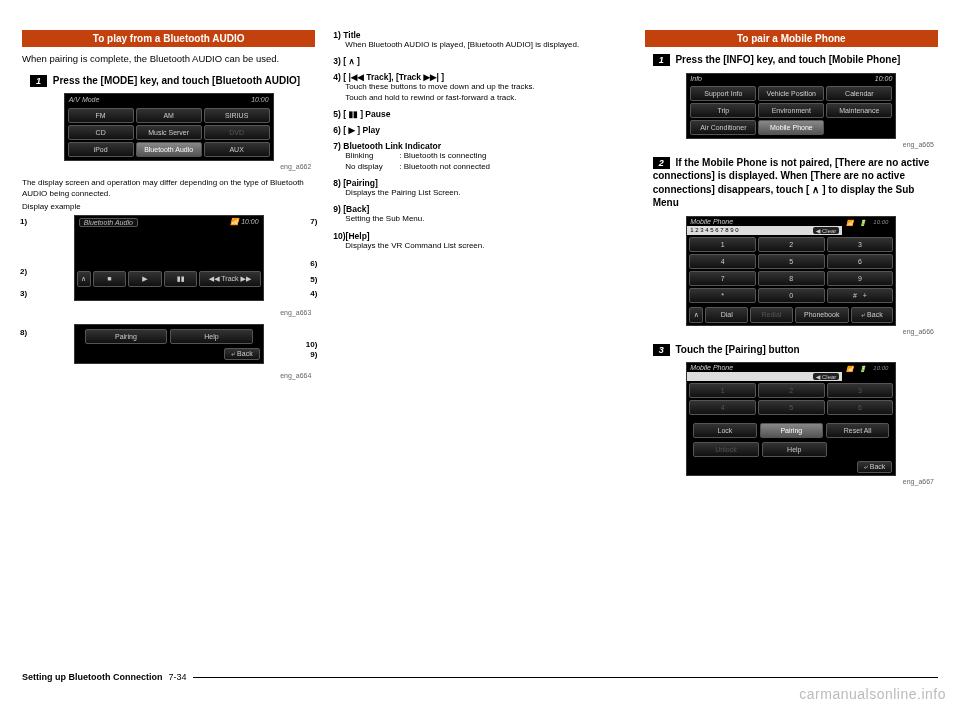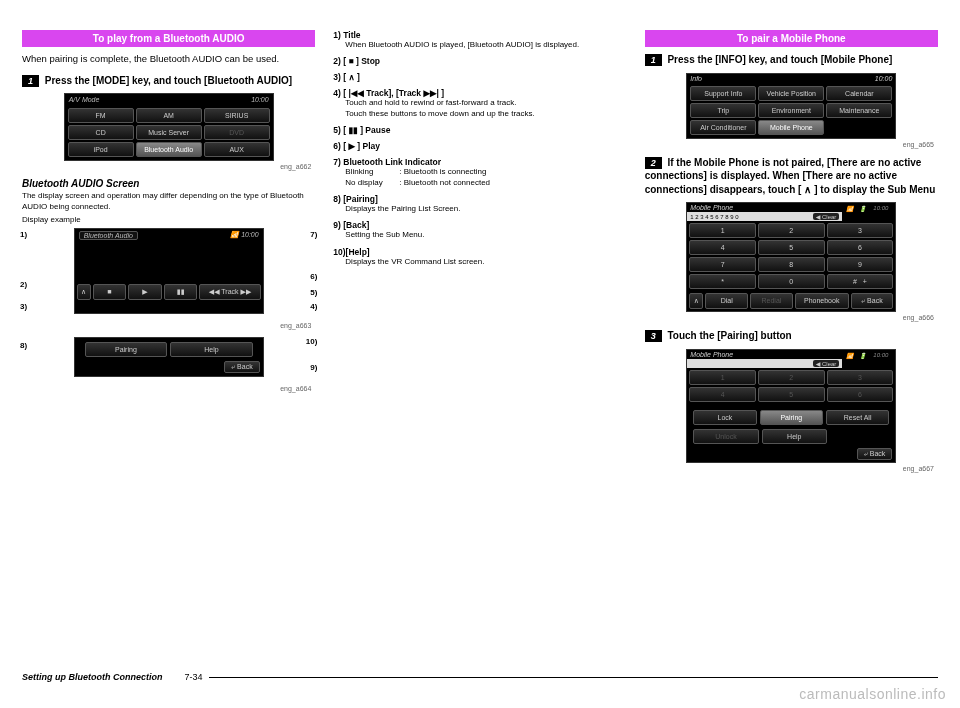--- a/index.html
+++ b/index.html
@@ -1,43 +1,43 @@
 <!DOCTYPE html>
 <html><head>
 <meta charset="utf-8">
 <style>
   * { margin: 0; padding: 0; box-sizing: border-box; }
   body { width: 960px; height: 708px; background: #fff; font-family: Arial, Helvetica, sans-serif; font-size: 9px; color: #000; position: relative; }
   .page { display: flex; padding: 30px 22px 10px 22px; gap: 18px; }
   .col { flex: 1; min-width: 0; }
-  .sec-title { background: #d946ef; color: #fff; text-align: center; font-weight: bold; font-size: 10px; padding: 3px 4px; margin-bottom: 6px; }
+  .sec-title { background: #c2410c; color: #fff; text-align: center; font-weight: bold; font-size: 10px; padding: 3px 4px; margin-bottom: 6px; }
   .body-txt { font-size: 9.5px; line-height: 1.35; margin-bottom: 8px; }
   .step-badge { display: inline-block; background: #000; color: #fff; font-weight: bold; font-style: italic; padding: 0 6px; margin-right: 3px; font-size: 9px; }
-  .step-line { font-size: 10px; font-weight: bold; line-height: 1.35; margin-bottom: 6px; }
+  .step-line { font-size: 10px; font-weight: bold; line-height: 1.35; margin-bottom: 6px; margin-left: 8px; }
   .screen { background: #000; color: #aaa; border: 1px solid #333; margin: 4px auto 2px auto; position: relative; font-size: 7px; }
   .screen-header { display: flex; justify-content: space-between; padding: 2px 4px; color: #bbb; font-style: italic; font-size: 7px; }
   .screen-grid { display: grid; gap: 2px; padding: 3px; }
   .btn { background: linear-gradient(#333,#111); border: 1px solid #555; color: #ccc; text-align: center; padding: 3px 2px; font-size: 7px; border-radius: 2px; }
   .btn.hi { background: linear-gradient(#888,#555); color: #fff; }
   .btn.dim { color: #555; }
   .imgref { text-align: right; font-size: 7px; color: #666; margin: 1px 4px 8px 0; }
   .sub-h { font-weight: bold; font-style: italic; font-size: 10px; margin: 6px 0 2px 0; }
   .small { font-size: 8px; line-height: 1.3; margin-bottom: 3px; }
   .annot-wrap { position: relative; margin: 3px 0 2px 0; }
   .annot { position: absolute; font-size: 8px; font-weight: bold; }
   .annot.l { left: -2px; }
   .annot.r { right: -2px; text-align: right; }
   .deflist .item { margin-bottom: 6px; }
   .deflist .lbl { font-weight: bold; font-size: 8.5px; }
   .deflist .desc { font-size: 8px; margin-left: 12px; line-height: 1.3; }
   .deflist .desc-row { display: flex; gap: 4px; }
   .deflist .desc-row .k { min-width: 50px; }
   .footer { position: absolute; bottom: 26px; left: 22px; right: 22px; display: flex; align-items: center; gap: 6px; }
-  .footer .ftxt { font-style: italic; font-weight: bold; font-size: 9px; white-space: nowrap; }
-  .footer .pn { font-size: 9px; margin-left: 16px; }
+  .footer .ftxt { font-weight: bold; font-size: 9px; white-space: nowrap; }
+  .footer .pn { font-size: 9px; }
   .footer .rule { flex: 1; height: 1px; background: #000; }
   .watermark { position: absolute; bottom: 6px; right: 14px; font-size: 14px; color: #bbb; letter-spacing: 0.5px; }
   .sym { font-family: "Arial Unicode MS", Arial, sans-serif; }
   .info-bar { display: flex; justify-content: flex-end; gap: 6px; padding: 1px 4px; font-size: 6px; color: #888; }
   .num-row { background:#ddd; color:#000; display:flex; gap:2px; padding:1px 3px; font-size:6px; align-items:center; }
   .num-row .clear { margin-left:auto; background:#222; color:#ccc; padding:0 3px; border-radius:2px; }
   .pill { border-radius:2px; border:1px solid #555; background:#111; }
   .mtitle { color:#ccc; font-style:italic; padding:1px 3px; font-size:7px; }
 </style>
 </head>
@@ -65,21 +65,20 @@
         <div class="btn">CD</div>
         <div class="btn">Music Server</div>
         <div class="btn dim">DVD</div>
         <div class="btn">iPod</div>
         <div class="btn hi">Bluetooth Audio</div>
         <div class="btn">AUX</div>
       </div>
     </div>
     <div class="imgref">eng_a662</div>
 
-    <div class="sub-h">Bluetooth AUDIO Screen</div>
     <p class="small">The display screen and operation may differ depending on the type of Bluetooth AUDIO being connected.</p>
     <p class="small">Display example</p>
 
     <div class="annot-wrap" style="height:92px;">
       <span class="annot l" style="top:2px;">1)</span>
       <span class="annot l" style="top:52px;">2)</span>
       <span class="annot l" style="top:74px;">3)</span>
       <span class="annot r" style="top:2px;">7)</span>
       <span class="annot r" style="top:44px;">6)</span>
       <span class="annot r" style="top:60px;">5)</span>
@@ -97,53 +96,50 @@
           <div class="btn" style="flex:1;">▶</div>
           <div class="btn" style="flex:1;">▮▮</div>
           <div class="btn" style="flex:2;">◀◀ <span>Track</span> ▶▶</div>
         </div>
       </div>
     </div>
     <div class="imgref">eng_a663</div>
 
     <div class="annot-wrap" style="height:46px;">
       <span class="annot l" style="top:4px;">8)</span>
-      <span class="annot r" style="top:0;">10)</span>
+      <span class="annot r" style="top:16px;">10)</span>
       <span class="annot r" style="top:26px;">9)</span>
       <div class="screen" style="width:190px; margin:0 auto; height:40px;">
         <div style="display:flex; gap:3px; padding:4px 10px;">
           <div class="btn" style="flex:1;">Pairing</div>
           <div class="btn" style="flex:1;">Help</div>
         </div>
         <div style="text-align:right; padding:0 3px;">
           <span class="btn" style="display:inline-block; padding:1px 6px;">⤶ <span>Back</span></span>
         </div>
       </div>
     </div>
     <div class="imgref">eng_a664</div>
   </div>
 
   <div class="col deflist">
     <div class="item">
         <div class="lbl">1)  Title</div>
       <div class="desc">When Bluetooth AUDIO is played, [Bluetooth AUDIO] is displayed.</div>
       </div>
 
-    <div class="item">
-        <div class="lbl sym">2)  [ ■ ] Stop</div>
-      </div>
 
     <div class="item">
         <div class="lbl sym">3)  [ ∧ ]</div>
       </div>
 
     <div class="item">
         <div class="lbl sym">4)  [ |◀◀ Track], [Track ▶▶| ]</div>
+      <div class="desc">Touch these buttons to move down and up the tracks.</div>
       <div class="desc">Touch and hold to rewind or fast-forward a track.</div>
-      <div class="desc">Touch these buttons to move down and up the tracks.</div>
       </div>
 
     <div class="item">
         <div class="lbl sym">5)  [ ▮▮ ] Pause</div>
       </div>
 
     <div class="item">
         <div class="lbl sym">6)  [ ▶ ] Play</div>
       </div>
 

